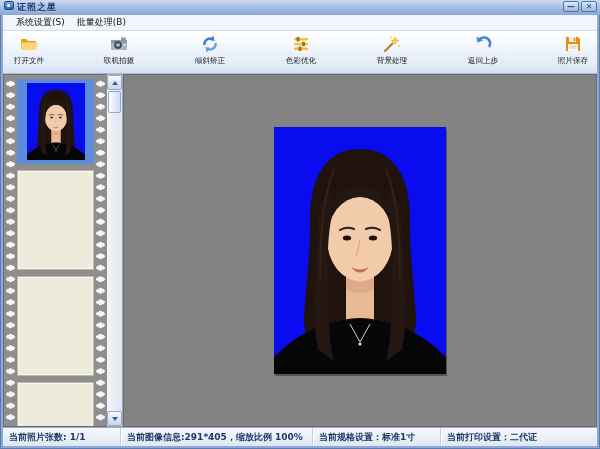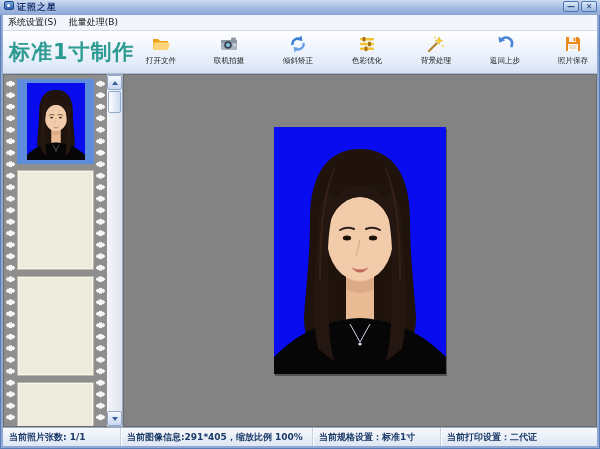--- a/index.html
+++ b/index.html
@@ -14,21 +14,21 @@
             border-radius:2px;margin-right:3px;position:relative;flex:0 0 auto;}
   .app-icon::after{content:"";position:absolute;left:2px;top:2px;width:3px;height:3px;background:#fff;border-radius:50%;}
   .title-text{font-size:9px;font-weight:bold;color:#14306a;text-shadow:0 1px 0 rgba(255,255,255,.35);
               letter-spacing:1px;white-space:nowrap;}
   .win-controls{margin-left:auto;display:flex;gap:2px;}
   .win-btn{width:16px;height:11px;border:1px solid #4d74ae;border-radius:2px;
            background:linear-gradient(#dde9f8,#9db8de);color:#2a4d86;font-size:8px;line-height:9px;
            text-align:center;font-weight:bold;}
   
   .menubar{position:absolute;top:15px;left:3px;right:3px;height:16px;background:#f2f5fb;
-           border-bottom:1px solid #d4dce9;display:flex;align-items:center;gap:2px;padding:0 0;}
+           border-bottom:1px solid #d4dce9;display:flex;align-items:center;gap:2px;padding:0 8px;}
   .menu-item{font-size:9px;color:#111;padding:1px 5px;border-radius:2px;}
   
   .toolbar{position:absolute;top:31px;left:3px;right:3px;height:43px;
            background:linear-gradient(#ffffff,#e2ebf9 80%,#d4e0f2);
            border-bottom:1px solid #aebcd2;display:flex;align-items:center;padding:0 2px 0 6px;}
   .mode-title{font-size:21px;font-weight:bold;color:#2d9b91;width:132px;flex:0 0 auto;
               letter-spacing:1px;white-space:nowrap;}
   .tb-buttons{display:flex;flex:1;justify-content:space-between;padding-right:2px;}
   .tb-btn{width:39px;height:39px;display:flex;flex-direction:column;align-items:center;
           border:1px solid transparent;border-radius:3px;cursor:default;}
@@ -123,21 +123,20 @@
       <div class="win-btn">✕</div>
     </div>
   </div>
 
   <div class="menubar">
     <span class="menu-item">系统设置(S)</span>
     <span class="menu-item">批量处理(B)</span>
   </div>
 
   <div class="toolbar">
-    <div class="mode-title">标准1寸制作</div>
     <div class="tb-buttons">
 
       <div class="tb-btn">
         <svg viewBox="0 0 20 20">
           <path d="M2,5 h5 l2,2 h8 v2 H2 Z" fill="#e8a018"></path>
           <path d="M2,8 h15 v8 H2 Z" fill="#f6c14f"></path>
           <path d="M2,16 L4,9 h15 l-2,7 Z" fill="#fcd479"></path>
         </svg>
         <span class="tb-label">打开文件</span>
       </div>

